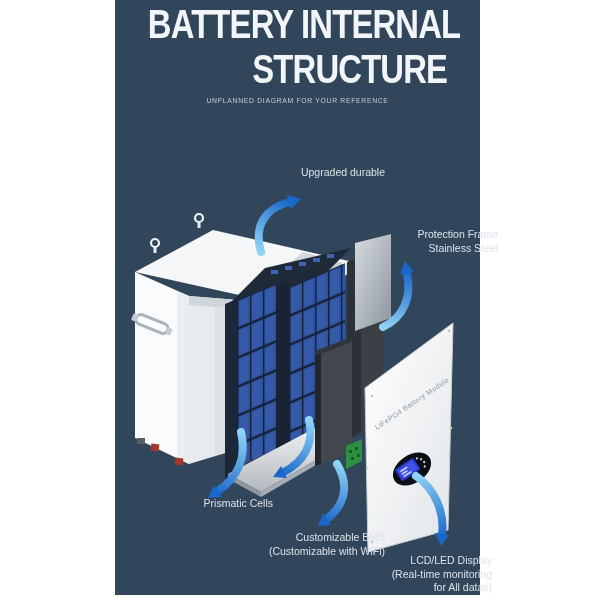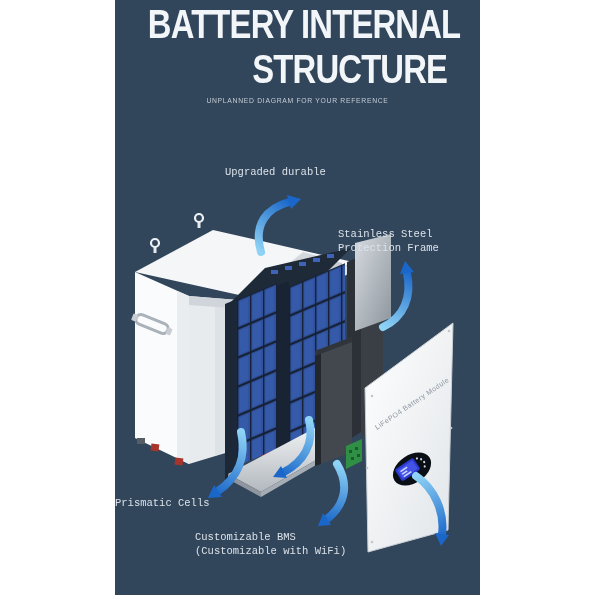--- a/index.html
+++ b/index.html
@@ -17,21 +17,21 @@
     color:#f3f6f8; font-weight:bold; font-size:40px; line-height:45px;
     letter-spacing:-1px; transform:scaleX(0.82); transform-origin:50% 50%;
     white-space:nowrap;
   }
   .subtitle {
     position:absolute; top:97px; left:0; width:100%; text-align:center;
     color:#c6cdd5; font-size:6.8px; letter-spacing:0.7px; z-index:3; white-space:nowrap;
   }
   .callout {
     position:absolute; color:#dbe2e9; font-size:10.5px; line-height:13.5px;
-    text-align:left; z-index:3;font-family:Liberation Mono, monospace;
+    text-align:right; z-index:3;
   }
   .callout span { display:block; }
   #co-shell   { left:110px; top:166px; width:160px; }
   #co-frame   { left:223px; top:228px; width:160px; }
   #co-cells   { left:0px;   top:497px; width:158px; }
   #co-epoxy   { left:106px; top:483px; width:120px; }
   #co-bms     { left:80px;  top:531px; width:190px; }
   #co-display { left:217px; top:554px; width:160px; }
 </style>
 </head>
@@ -220,25 +220,30 @@
     <div class="title-wrap">
       <div class="title-line">BATTERY INTERNAL</div>
       <div class="title-line">STRUCTURE</div>
     </div>
     <div class="subtitle">UNPLANNED DIAGRAM FOR YOUR REFERENCE</div>
 
     <div class="callout" id="co-shell">
       <span>Upgraded durable</span>
     </div>
     <div class="callout" id="co-frame">
+      <span>Protection Frame</span>
       <span>Stainless Steel</span>
-      <span>Protection Frame</span>
     </div>
     <div class="callout" id="co-cells">
       <span>Prismatic Cells</span>
     </div>
     <div class="callout" id="co-bms">
       <span>Customizable BMS</span>
       <span>(Customizable with WiFi)</span>
     </div>
+    <div class="callout" id="co-display">
+      <span>LCD/LED Display</span>
+      <span>(Real-time monitoring</span>
+      <span>for All datas)</span>
+    </div>
 
   </div>
 </div>
 
 </body></html>

